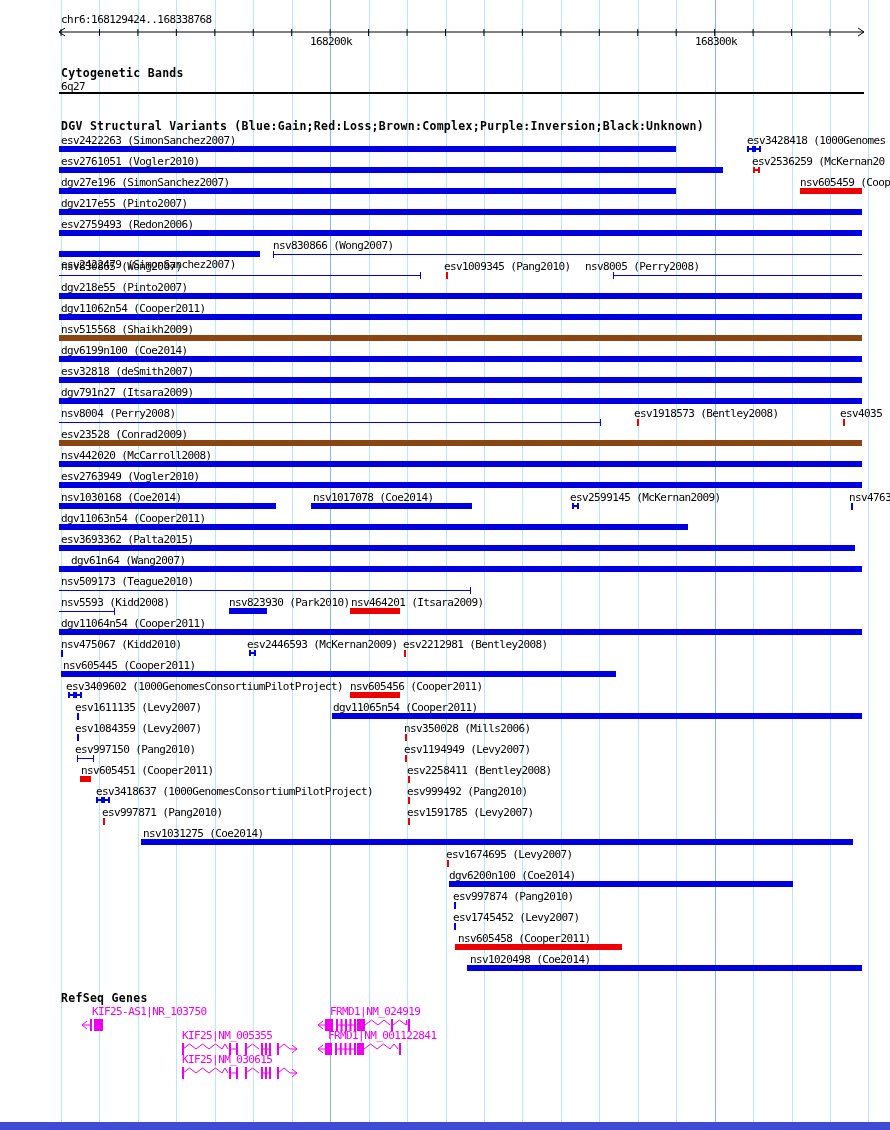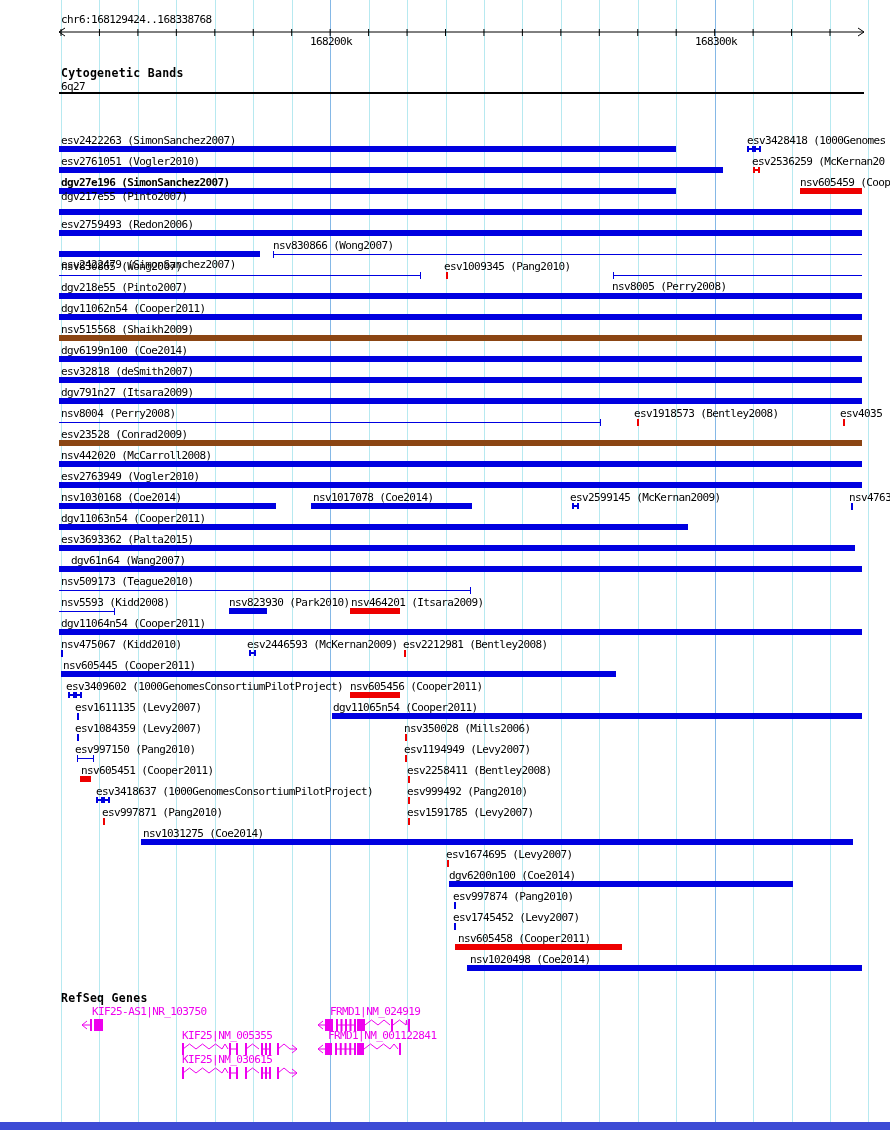--- a/index.html
+++ b/index.html
@@ -140,20 +140,21 @@
         <polyline points="292,1069 297,1073 292,1077" fill="none" stroke="#EE00EE"></polyline>
       </g>
     </svg>
   <span class="lbl" style="left:61px;top:13px;">chr6:168129424..168338768</span>
   <div id="ruler-labels">
       <span class="lbl" style="left: 331px; top: 35px; transform: translateX(-50%);">168200k</span>
       <span class="lbl" style="left: 716px; top: 35px; transform: translateX(-50%);">168300k</span>
     </div>
   <span class="ttl" style="left:61px;top:67px;">Cytogenetic Bands</span>
   <span class="lbl" style="left:61px;top:80px;">6q27</span>
+  <span class="ttl" style="left:61px;top:120px;">DGV Structural Variants (Blue:Gain;Red:Loss;Brown:Complex;Purple:Inversion;Black:Unknown)</span>
   <div id="variants">
       <span class="lbl" style="left: 61px; top: 134px;">esv2422263 (SimonSanchez2007)</span>
       <div class="glyph" style="left: 59px; top: 146px; width: 617px; height: 6px; background: rgb(0, 0, 224);"></div>
       <span class="lbl" style="left: 747px; top: 134px;">esv3428418 (1000Genomes</span>
       <div class="glyph" style="left: 747px; top: 146px; width: 7px; height: 6px;">
         <div style="position: absolute; left: 0px; top: 0px; width: 2px; height: 6px; background: rgb(0, 0, 224);"></div>
         <div style="position: absolute; right: 0px; top: 0px; width: 2px; height: 6px; background: rgb(0, 0, 224);"></div>
         <div style="position: absolute; left: 0px; top: 2px; width: 7px; height: 2px; background: rgb(0, 0, 224);"></div>
       </div>
       <div class="glyph" style="left: 754px; top: 146px; width: 7px; height: 6px;">
@@ -162,39 +163,39 @@
         <div style="position: absolute; left: 0px; top: 2px; width: 7px; height: 2px; background: rgb(0, 0, 224);"></div>
       </div>
       <span class="lbl" style="left: 61px; top: 155px;">esv2761051 (Vogler2010)</span>
       <div class="glyph" style="left: 59px; top: 167px; width: 664px; height: 6px; background: rgb(0, 0, 224);"></div>
       <span class="lbl" style="left: 752px; top: 155px;">esv2536259 (McKernan20</span>
       <div class="glyph" style="left: 753px; top: 167px; width: 7px; height: 6px;">
         <div style="position: absolute; left: 0px; top: 0px; width: 2px; height: 6px; background: rgb(238, 0, 0);"></div>
         <div style="position: absolute; right: 0px; top: 0px; width: 2px; height: 6px; background: rgb(238, 0, 0);"></div>
         <div style="position: absolute; left: 0px; top: 2px; width: 7px; height: 2px; background: rgb(238, 0, 0);"></div>
       </div>
-      <span class="lbl" style="left: 61px; top: 176px; font-weight: bold;">dgv27e196 (SimonSanchez2007)</span>
+      <span class="lbl" style="left: 61px; top: 176px;">dgv27e196 (SimonSanchez2007)</span>
       <div class="glyph" style="left: 59px; top: 188px; width: 617px; height: 6px; background: rgb(0, 0, 224);"></div>
       <span class="lbl" style="left: 800px; top: 176px;">nsv605459 (Coop</span>
       <div class="glyph" style="left: 800px; top: 188px; width: 62px; height: 6px; background: rgb(238, 0, 0);"></div>
-      <span class="lbl" style="left: 61px; top: 190px;">dgv217e55 (Pinto2007)</span>
+      <span class="lbl" style="left: 61px; top: 197px;">dgv217e55 (Pinto2007)</span>
       <div class="glyph" style="left: 59px; top: 209px; width: 803px; height: 6px; background: rgb(0, 0, 224);"></div>
       <span class="lbl" style="left: 61px; top: 218px;">esv2759493 (Redon2006)</span>
       <div class="glyph" style="left: 59px; top: 230px; width: 803px; height: 6px; background: rgb(0, 0, 224);"></div>
       <span class="lbl" style="left: 61px; top: 239px; margin-top: 19px;">esv2422479 (SimonSanchez2007)</span>
       <div class="glyph" style="left: 59px; top: 251px; width: 201px; height: 6px; background: rgb(0, 0, 224);"></div>
       <span class="lbl" style="left: 273px; top: 239px;">nsv830866 (Wong2007)</span>
       <div class="glyph" style="left: 273px; top: 254px; width: 589px; height: 1px; background: rgb(0, 0, 224);"></div>
       <div class="glyph" style="left: 273px; top: 251px; width: 1px; height: 7px; background: rgb(0, 0, 224);"></div>
       <span class="lbl" style="left: 61px; top: 260px;">nsv830865 (Wong2007)</span>
       <div class="glyph" style="left: 59px; top: 275px; width: 362px; height: 1px; background: rgb(0, 0, 224);"></div>
       <div class="glyph" style="left: 420px; top: 272px; width: 1px; height: 7px; background: rgb(0, 0, 224);"></div>
       <span class="lbl" style="left: 444px; top: 260px;">esv1009345 (Pang2010)</span>
       <div class="glyph" style="left: 446px; top: 272px; width: 2px; height: 7px; background: rgb(238, 0, 0);"></div>
-      <span class="lbl" style="left: 612px; top: 260px; margin-top: 20px;">nsv8005 (Perry2008)</span>
+      <span class="lbl" style="left: 585px; top: 260px;">nsv8005 (Perry2008)</span>
       <div class="glyph" style="left: 613px; top: 275px; width: 249px; height: 1px; background: rgb(0, 0, 224);"></div>
       <div class="glyph" style="left: 613px; top: 272px; width: 1px; height: 7px; background: rgb(0, 0, 224);"></div>
       <span class="lbl" style="left: 61px; top: 281px;">dgv218e55 (Pinto2007)</span>
       <div class="glyph" style="left: 59px; top: 293px; width: 803px; height: 6px; background: rgb(0, 0, 224);"></div>
       <span class="lbl" style="left: 61px; top: 302px;">dgv11062n54 (Cooper2011)</span>
       <div class="glyph" style="left: 59px; top: 314px; width: 803px; height: 6px; background: rgb(0, 0, 224);"></div>
       <span class="lbl" style="left: 61px; top: 323px;">nsv515568 (Shaikh2009)</span>
       <div class="glyph" style="left: 59px; top: 335px; width: 803px; height: 6px; background: rgb(139, 69, 19);"></div>
       <span class="lbl" style="left: 61px; top: 344px;">dgv6199n100 (Coe2014)</span>
       <div class="glyph" style="left: 59px; top: 356px; width: 803px; height: 6px; background: rgb(0, 0, 224);"></div>

